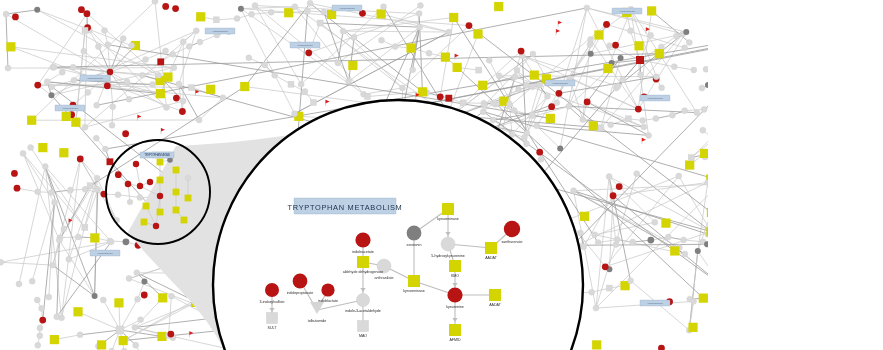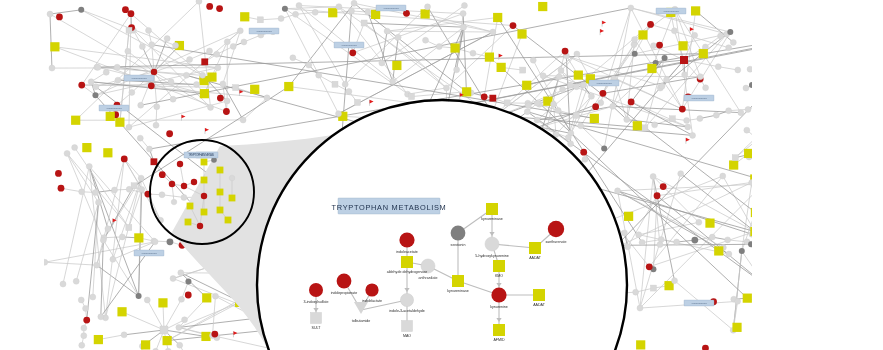--- a/index.html
+++ b/index.html
@@ -1,17 +1,17 @@
 <!DOCTYPE html>
 <html><head>
 <meta charset="utf-8">
 <style>
   html,body{margin:0;padding:0;background:#fff;}
   body{width:883px;height:350px;overflow:hidden;font-family:"Liberation Sans",sans-serif;}
-  #stage{position:relative;width:708px;height:350px;background:#bef264;overflow:hidden;margin-left:44px;}
+  #stage{position:relative;width:708px;height:350px;background:#bef264;overflow:hidden;}
   svg{display:block;}
   .pw-label{font-size:3.1px;fill:#24344d;font-family:"Liberation Sans",sans-serif;letter-spacing:.2px;}
   .pw-box{fill:#bdd0e4;stroke:#8aa4c0;stroke-width:.3;}
   .mag-label{font-size:3.6px;fill:#2a2a2a;font-family:"Liberation Sans",sans-serif;text-anchor:middle;}
   .mag-title{font-size:7.4px;fill:#1c2e4a;font-family:"Liberation Sans",sans-serif;letter-spacing:.7px;}
   .mag-title-box{fill:#bdd0e4;stroke:#9ab0c8;stroke-width:.4;}
   .edge{stroke:#c9c9c9;stroke-width:.75;fill:none;}
   .edge-dk{stroke:#9a9a9a;stroke-width:.8;fill:none;}
   .edge-mag{stroke:#bdbdbd;stroke-width:1.1;fill:none;}
   .lens-ring{fill:none;stroke:#000;stroke-width:2.4;}

